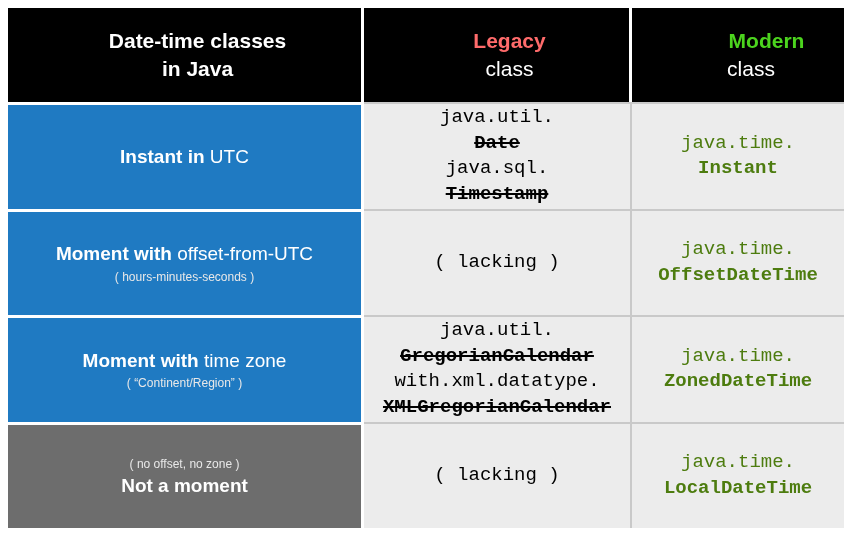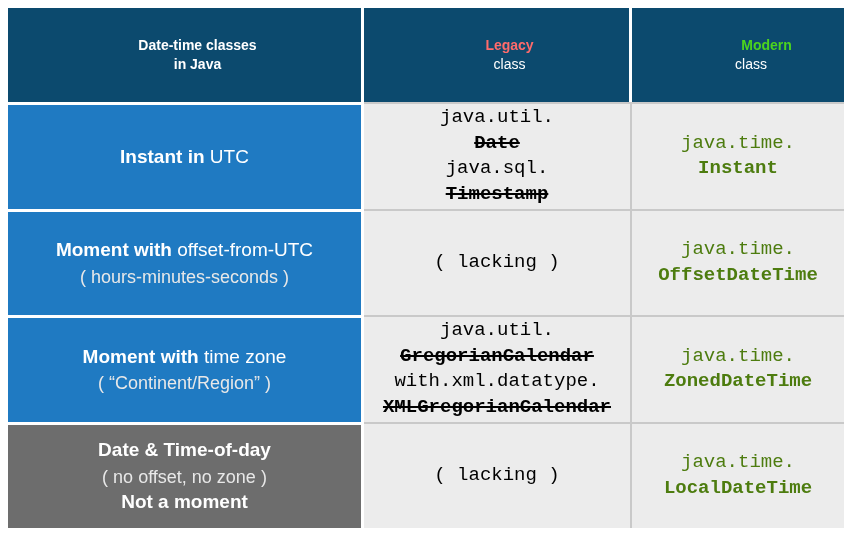--- a/index.html
+++ b/index.html
@@ -29,21 +29,21 @@
     justify-content: center;
     text-align: center;
     padding: 8px 6px;
     line-height: 1.35;
   }
   .col-desc   { flex: 0 0 356px; }
   .col-legacy { flex: 0 0 268px; }
   .col-modern { flex: 1; }
 
   
-  .header .cell { background: #0c4a6e; color: #ffffff; font-size: 14px; padding-left: 32px; }
+  .header .cell { background: #000000; color: #ffffff; font-size: 21px; padding-left: 32px; }
   .header .col-desc   { border-right: 3px solid #ffffff; }
   .header .col-legacy { border-right: 3px solid #ffffff; }
   .hdr-title  { font-weight: 700; }
   .hdr-sub    { font-weight: 400; }
   .legacy-word { color: #ff6b6b; font-weight: 700; }
   .modern-word { color: #4cd41e; font-weight: 700; margin-left: 31px; }
 
   
   .body .col-desc {
     background: #1f7ac2;
@@ -57,21 +57,21 @@
     background: #ececec;
     border-top: 2px solid #c9c9c9;
     font-family: "Courier New", Courier, monospace;
     font-size: 19px;
   }
   .body .col-legacy { border-right: 2px solid #c9c9c9; color: #000000; }
   .body .col-modern { color: #4d7c0f; }
 
   .desc-main { font-weight: 700; color: #ffffff; }
   .hl { color: #ffffff; font-weight: 400; }
-  .desc-sub { font-weight: 400; font-size: 18px; color: #e8e8e8; margin-top: 2px; }
+  .desc-sub { font-weight: 400; font-size: 12px; color: #e8e8e8; margin-top: 2px; }
   .underline { }
 
   .pkg   { font-weight: 400; }
   .klass { font-weight: 700; text-align: right; }
   .strike { text-decoration: line-through; text-decoration-thickness: 2px; }
   .lacking { font-weight: 400; }
 </style>
 </head>
 <body>
 
@@ -140,21 +140,20 @@
       <span class="klass strike">XMLGregorianCalendar</span>
     </div>
     <div class="cell col-modern">
       <span class="pkg">java.time.</span>
       <span class="klass">ZonedDateTime</span>
     </div>
   </div>
 
   <div class="row body gray">
     <div class="cell col-desc">
-      <div class="desc-main">Date &amp; Time-of-day</div>
       <div class="desc-sub">( no offset, no zone )</div>
       <div class="desc-main">
         <span class="underline">Not</span><span> a moment</span>
       </div>
     </div>
     <div class="cell col-legacy">
       <span class="lacking">( lacking )</span>
     </div>
     <div class="cell col-modern">
       <span class="pkg">java.time.</span>

